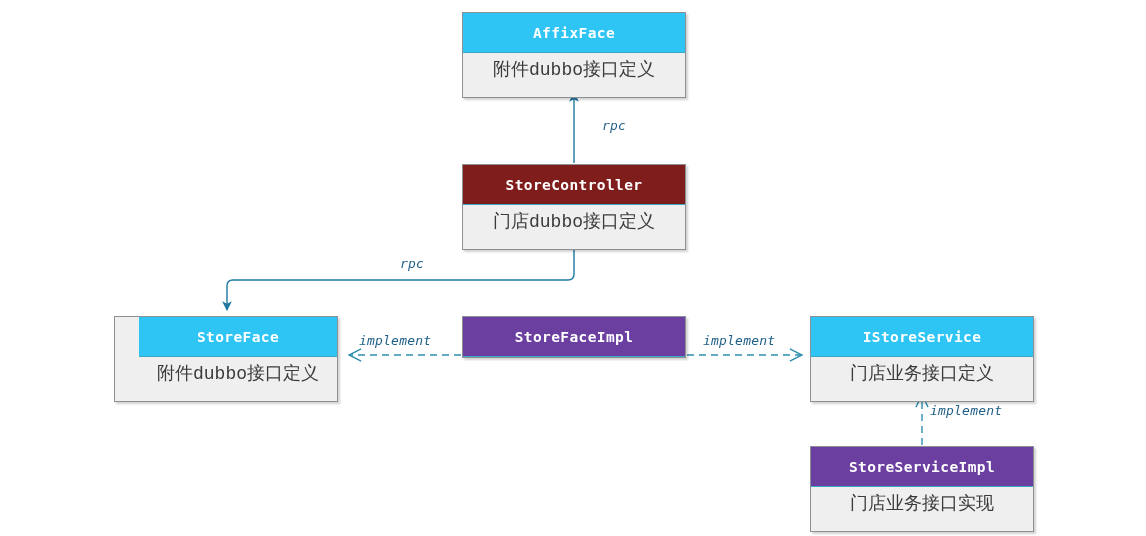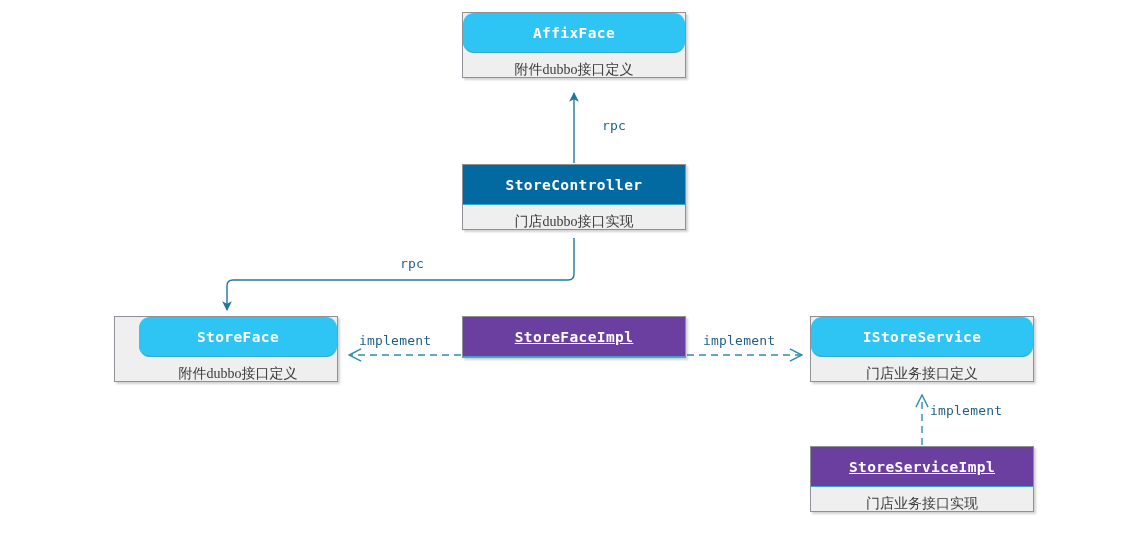--- a/index.html
+++ b/index.html
@@ -42,41 +42,42 @@
     line-height: 40px;
     text-align: center;
     color: #ffffff;
     font-weight: bold;
     font-size: 14.5px;
     letter-spacing: 0.4px;
     border-bottom: 1px solid #3aa7c6;
     box-sizing: border-box;
   }
   .node .desc {
-    height: 24px;
+    height: 44px;
     line-height: 34px;
     text-align: center;
     color: #3b3b3b;
-    font-size: 14px;
+    font-size: 18px;
     background: #efefef;
-    font-family: Liberation Serif, serif;
+    font-family: Liberation Mono, monospace;
     box-sizing: border-box;
   }
-  .t-cyan   { background: #2ec4f3; border-radius: 11px; }
-  .t-orange { background: #0369a1; }
-  .t-purple { background: #6b3fa0; text-decoration: underline; }
+  .t-cyan   { background: #2ec4f3; }
+  .t-orange { background: #7f1d1d; }
+  .t-purple { background: #6b3fa0; }
 
   
   .edge-label {
     position: absolute;
     color: #1f5f86;
     font-size: 13px;
     font-family: "DejaVu Sans Mono", "Liberation Mono", monospace;
     white-space: nowrap;
     letter-spacing: 0.2px;
+    font-style: italic;
   }
 </style>
 </head>
 <body>
 
 <div id="canvas">
 
   <svg id="edge-layer" width="1146" height="536" viewBox="0 0 1146 536">
     <defs>
       <marker id="arrow-filled" viewBox="0 0 10 10" refX="9" refY="5" markerWidth="7" markerHeight="7" orient="auto-start-reverse">
@@ -126,21 +127,21 @@
 
   <div class="edge-label" style="left:930px; top:403px;">implement</div>
 
   <div class="node" style="left:462px; top:12px;">
     <div class="title t-cyan">AffixFace</div>
     <div class="desc">附件dubbo接口定义</div>
   </div>
 
   <div class="node" style="left:462px; top:164px;">
     <div class="title t-orange">StoreController</div>
-    <div class="desc">门店dubbo接口实现</div>
+    <div class="desc">门店dubbo接口定义</div>
   </div>
 
   <div class="node" style="left:114px; top:316px;padding-left:24px;">
     <div class="title t-cyan">StoreFace</div>
     <div class="desc">附件dubbo接口定义</div>
   </div>
 
   <div class="node" style="left:462px; top:316px;">
     <div class="title t-purple">StoreFaceImpl</div>
   </div>

